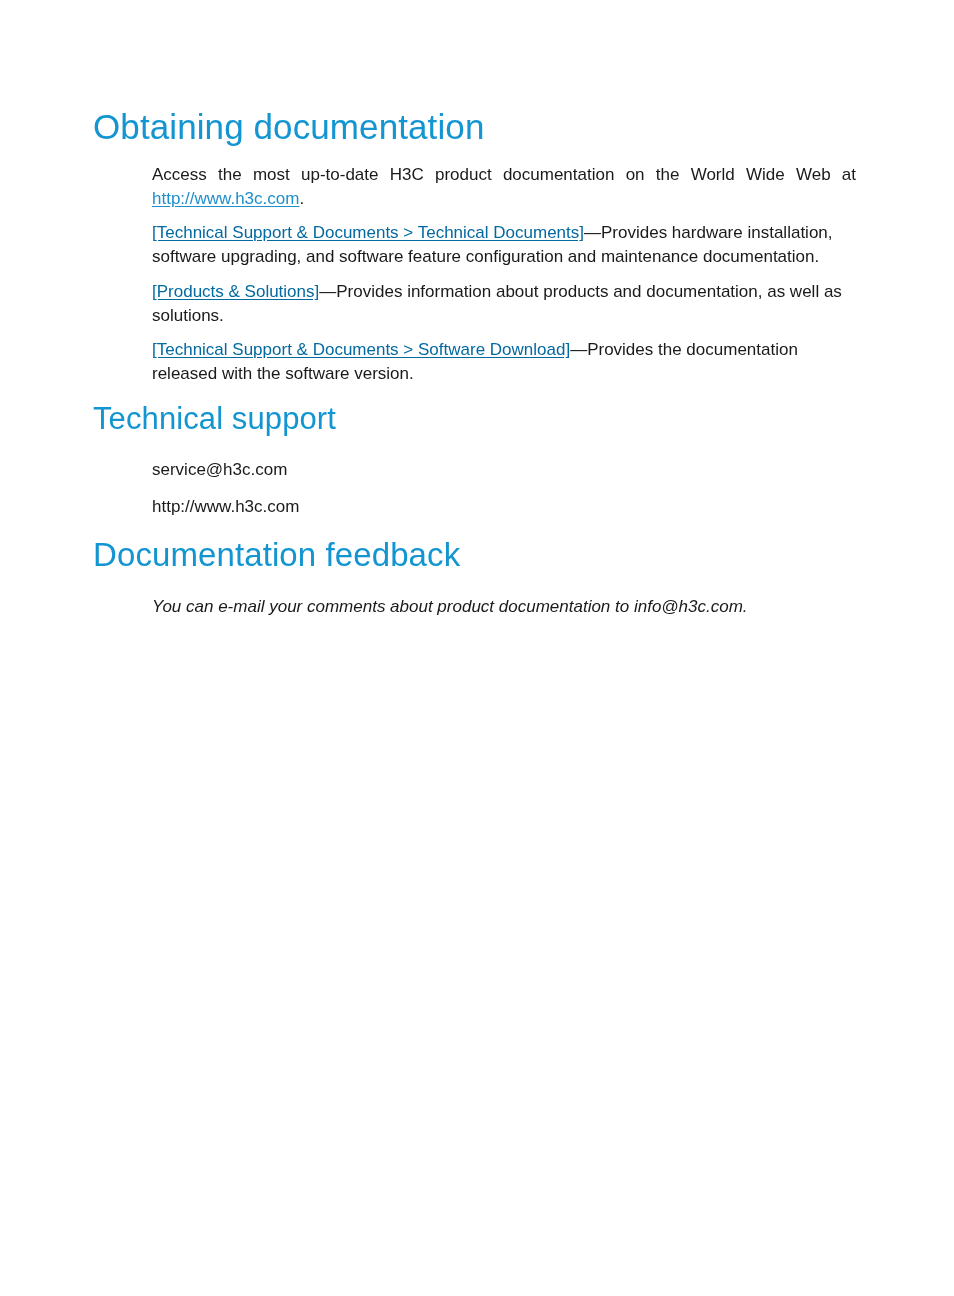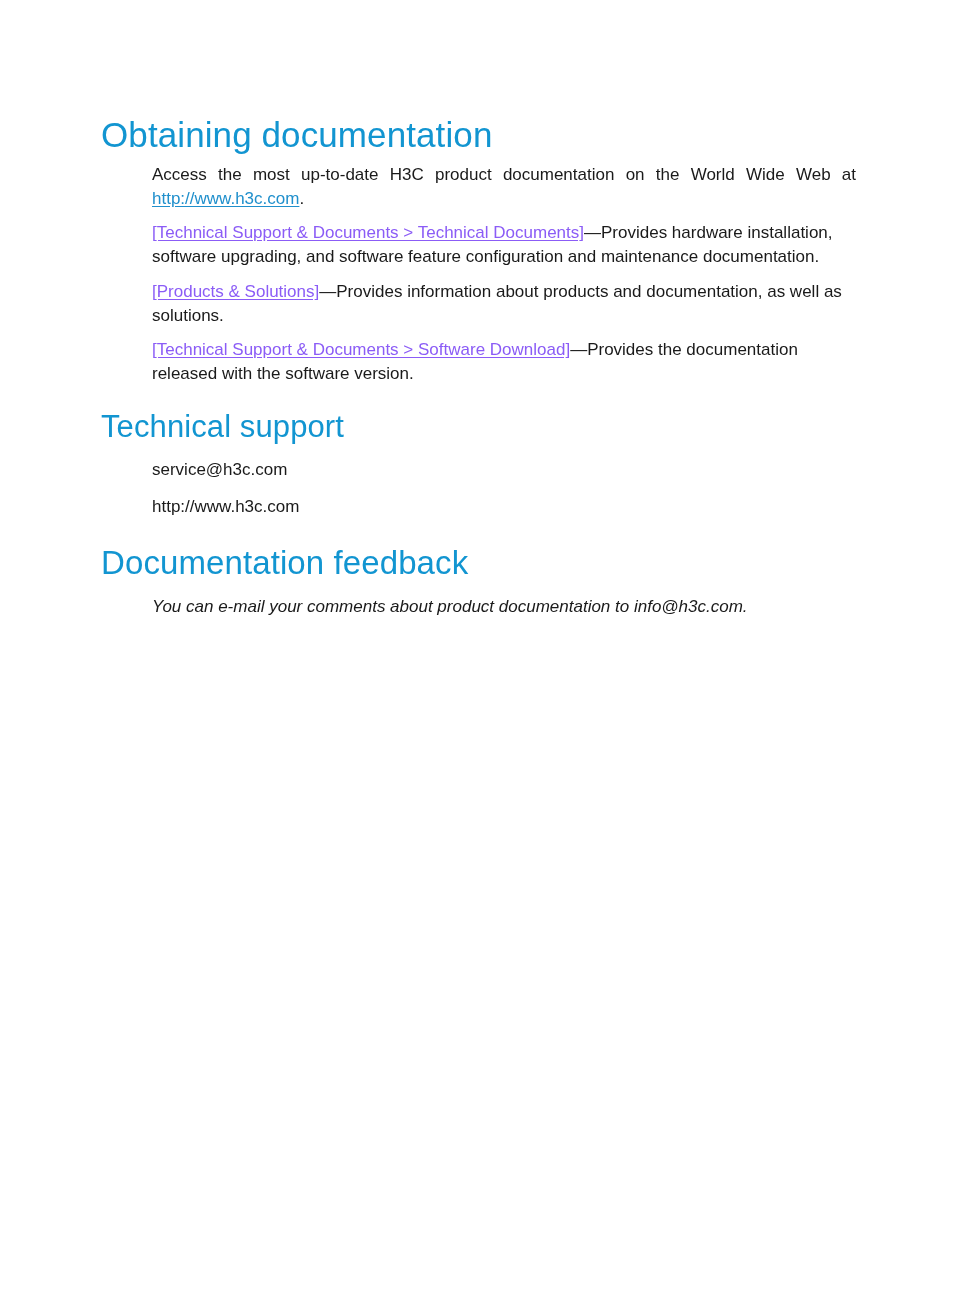--- a/index.html
+++ b/index.html
@@ -23,21 +23,21 @@
   .content {
     position: absolute;
     left: 0;
     top: 0;
     width: 954px;
   }
   h1.section-heading {
     font-family: "Liberation Sans", sans-serif;
     font-weight: 400;
     color: #1295d1;
-    margin: 12px;
+    margin: 4px;
     padding: 0;
     letter-spacing: 0.1px;
     line-height: 1.08;
   }
   .h-obtaining {
     font-size: 35px;
     position: absolute;
     left: 89px;
     top: 104px;
   }
@@ -67,21 +67,21 @@
     color: #1a1a1a;
   }
   p.para.justify {
     text-align: justify;
     text-justify: inter-word;
   }
   p.para.last {
     margin-bottom: 12px;
   }
   .doclink {
-    color: #8b5cf6;
+    color: #0369a1;
     text-decoration: underline;
     text-underline-offset: 1.5px;
     cursor: pointer;
     text-align: center;
   }
   .urllink {
     color: #1f8fcc;
     text-decoration: underline;
     text-underline-offset: 1.5px;
     cursor: pointer;

